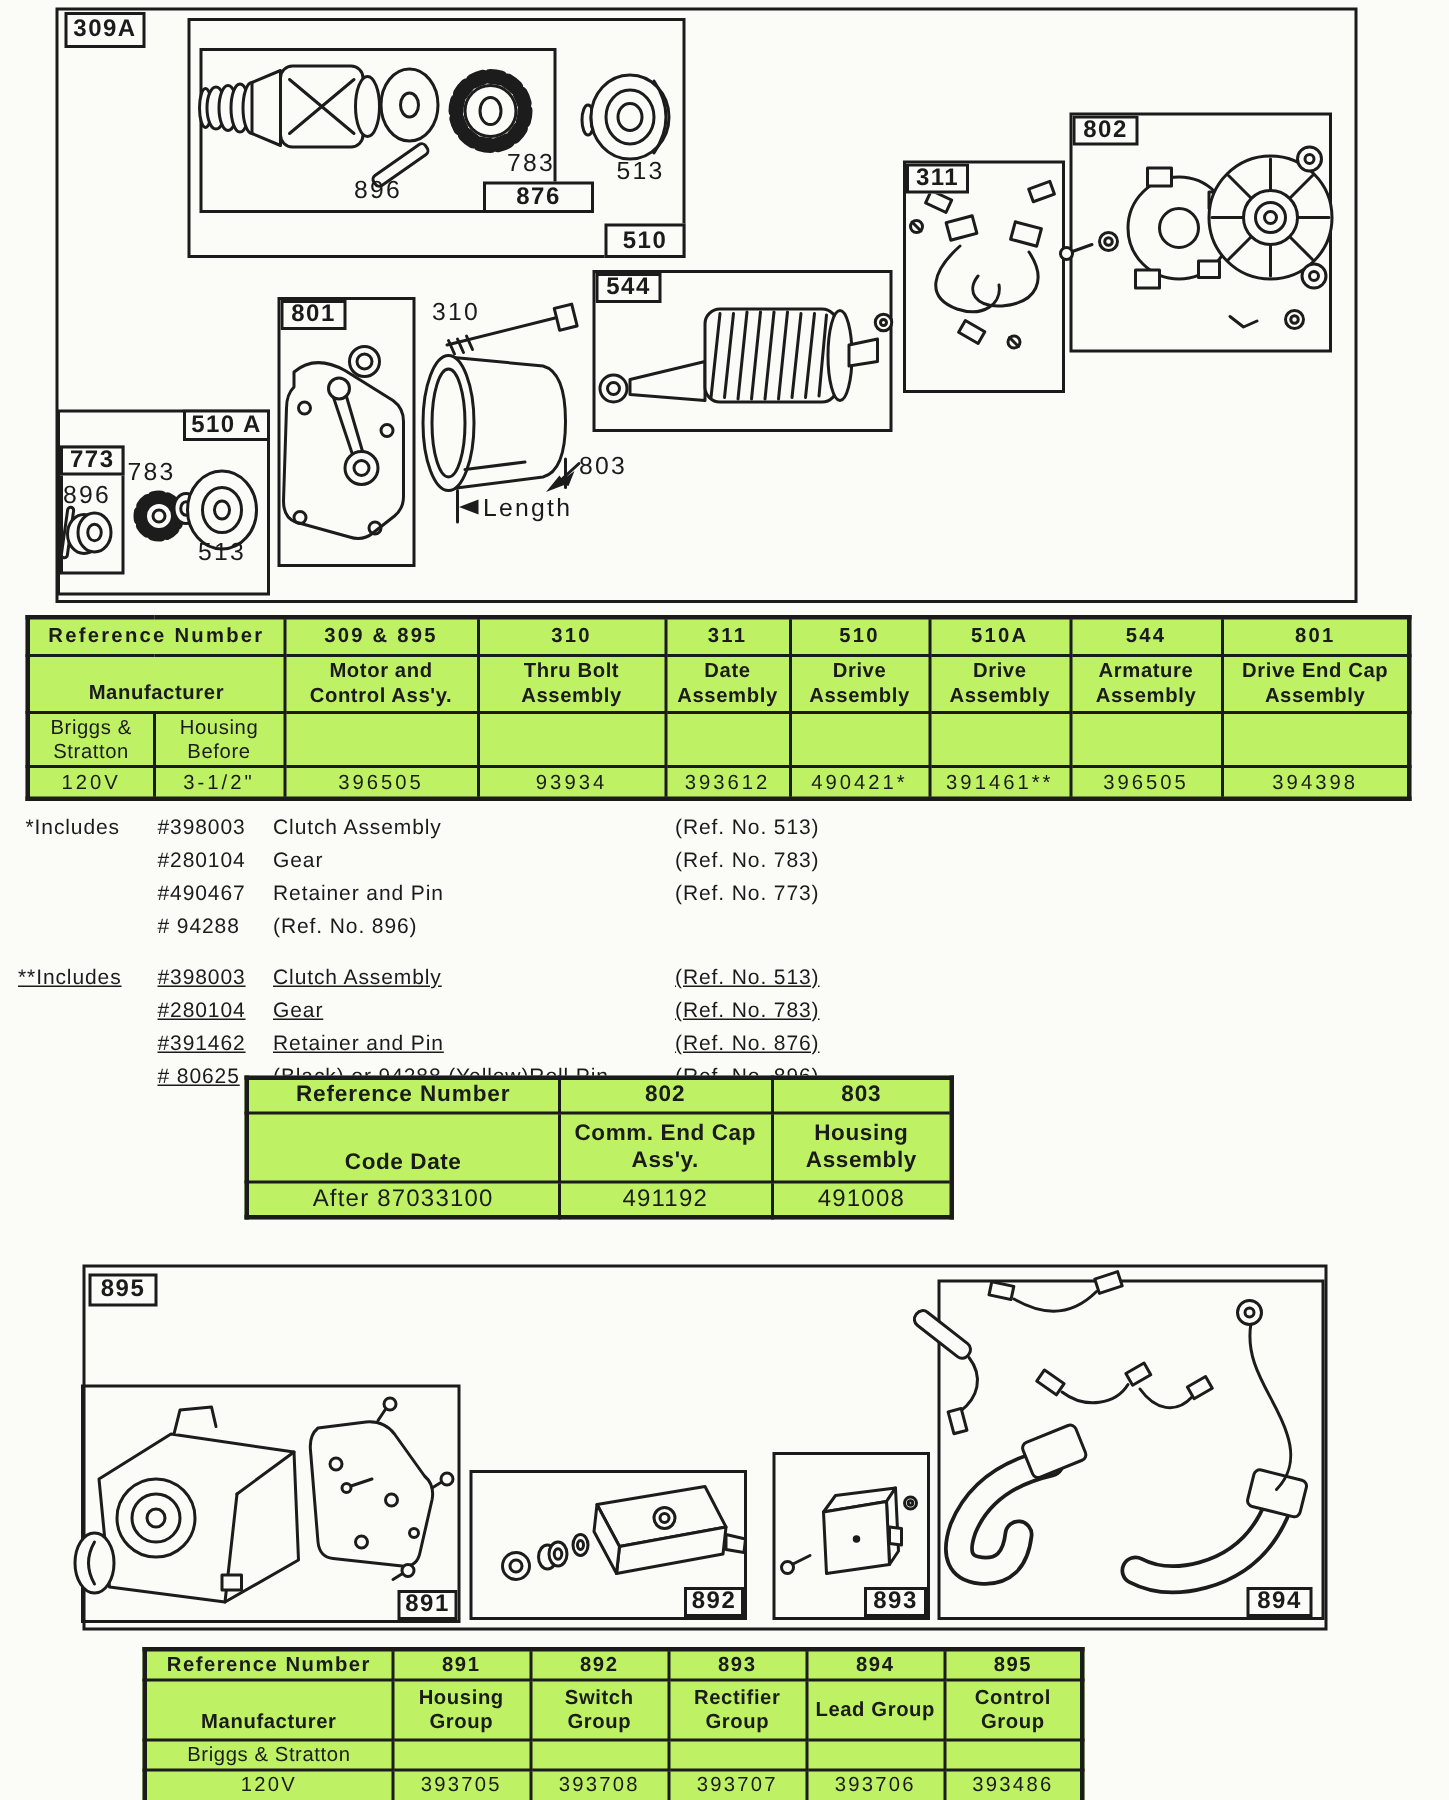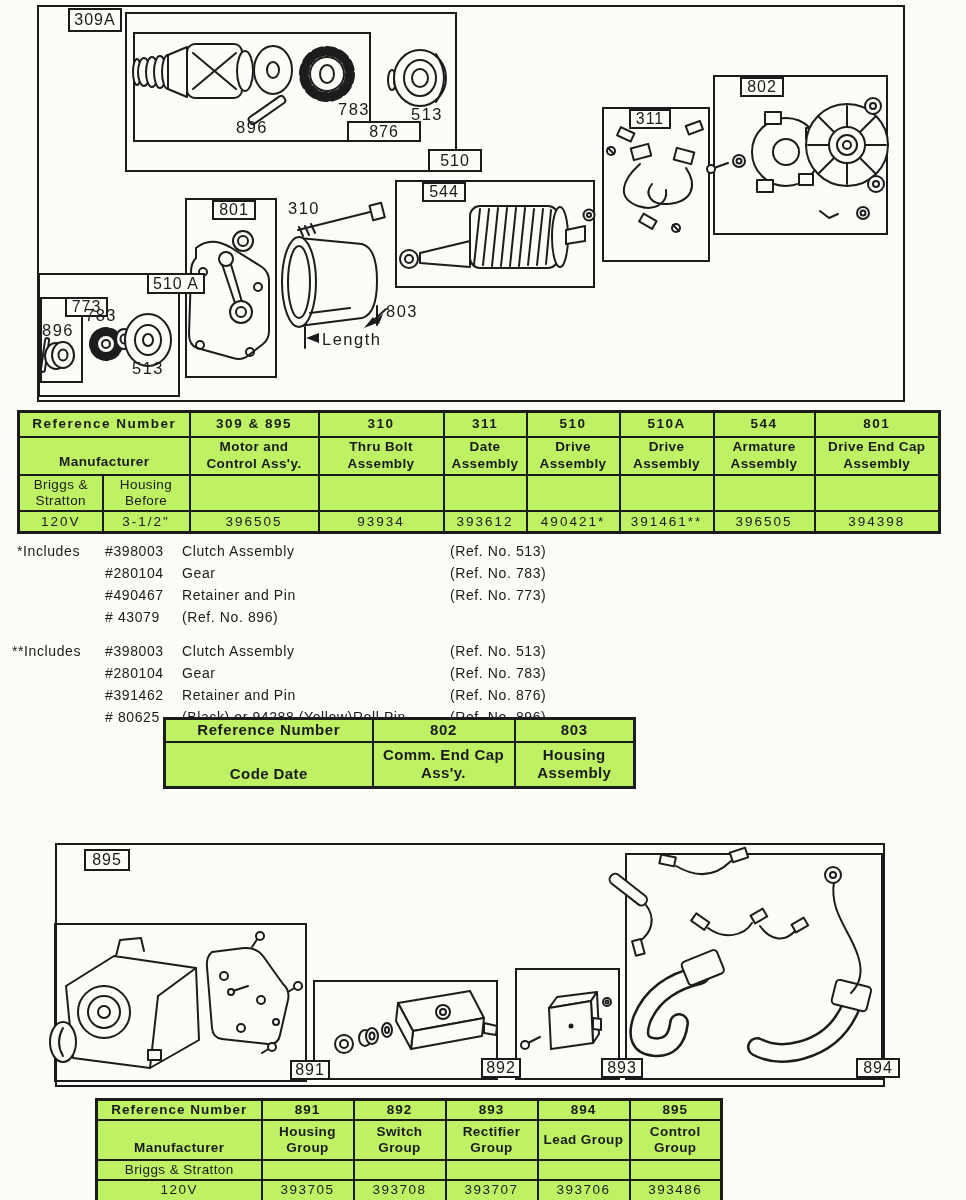--- a/index.html
+++ b/index.html
@@ -7,21 +7,21 @@
   .page {
     position:relative; width:966px; height:1200px; margin:0 auto;
     background:#fbfbf8; color:#1b1b1b;
     font-family:"Liberation Sans", sans-serif; overflow:hidden;
   }
   
   .pbox { position:absolute; border:2px solid #1b1b1b; }
   .tagbox {
     position:absolute; border:2px solid #1b1b1b; background:#fbfbf8;
     display:flex; align-items:center; justify-content:center;
-    font-weight:400; font-size:16px; letter-spacing:1px; z-index:4;margin-left:25px;
+    font-weight:700; font-size:16px; letter-spacing:1px; z-index:4;
   }
   .plabel { position:absolute; font-size:16.5px; letter-spacing:1.5px; z-index:4; }
   
   .art { position:absolute; left:0; top:0; z-index:2; }
   .art path,.art line,.art rect,.art circle,.art ellipse {
     stroke:#1c1c1c; stroke-width:2; fill:none;
     stroke-linecap:round; stroke-linejoin:round;
   }
   .art .fb { fill:#fbfbf8; }
   .art .fs { fill:#1c1c1c; stroke:none; }
@@ -53,21 +53,21 @@
   .t3 .r1 td { height:20px; letter-spacing:1px; }
   .t3 .r2 td { height:40px; letter-spacing:.4px; }
   .t3 .r3 td { height:16px; letter-spacing:.4px; }
   .t3 .r4 td { height:19px; letter-spacing:1.5px; }
   
   .notes {
     position:absolute; display:grid; z-index:5;
     font-size:14px; letter-spacing:.6px; line-height:22px; color:#1b1b1b;
   }
   .n1 { left:17px; top:540px; grid-template-columns:88px 77px 268px auto; }
-  .n2 { left:12px; top:640px; grid-template-columns:93px 77px 268px auto; }
+  .n2 { left:12px; top:640px; grid-template-columns:93px 77px 268px auto;text-decoration:underline; }
 </style>
 </head>
 <body>
 
 <div class="page">
 
   <div class="pbox" style="left:37px;top:5px;width:868px;height:397px"></div>
   <div class="pbox" style="left:125px;top:12px;width:332px;height:160px"></div>
   <div class="pbox" style="left:133px;top:32px;width:238px;height:110px"></div>
   <div class="pbox" style="left:185px;top:198px;width:92px;height:180px"></div>
@@ -440,21 +440,21 @@
     <div>(Ref. No. 513)</div>
     <div></div>
     <div>#280104</div>
     <div>Gear</div>
     <div>(Ref. No. 783)</div>
     <div></div>
     <div>#490467</div>
     <div>Retainer and Pin</div>
     <div>(Ref. No. 773)</div>
     <div></div>
-    <div># 43079</div>
+    <div># 94288</div>
     <div>(Ref. No. 896)</div>
   </div>
 
   <div class="notes n2">
     <div>**Includes</div>
     <div>#398003</div>
     <div>Clutch Assembly</div>
     <div>(Ref. No. 513)</div>
     <div></div>
     <div>#280104</div>
@@ -480,20 +480,25 @@
         <tr class="r1">
       <td class="hb">Reference Number</td>
       <td class="hb">802</td>
       <td class="hb">803</td>
     </tr>
     <tr class="r2">
       <td class="hb vb">Code Date</td>
       <td class="hb">Comm. End Cap Ass'y.</td>
       <td class="hb">Housing Assembly</td>
     </tr>
+    <tr class="r4">
+      <td>After 87033100</td>
+      <td>491192</td>
+      <td>491008</td>
+    </tr>
   </tbody>
     </table>
 
   <table class="parts t3">
     <colgroup>
       <col style="width:165px">
         <col style="width:92px">
         <col style="width:92px">
       <col style="width:92px">
         <col style="width:92px">

